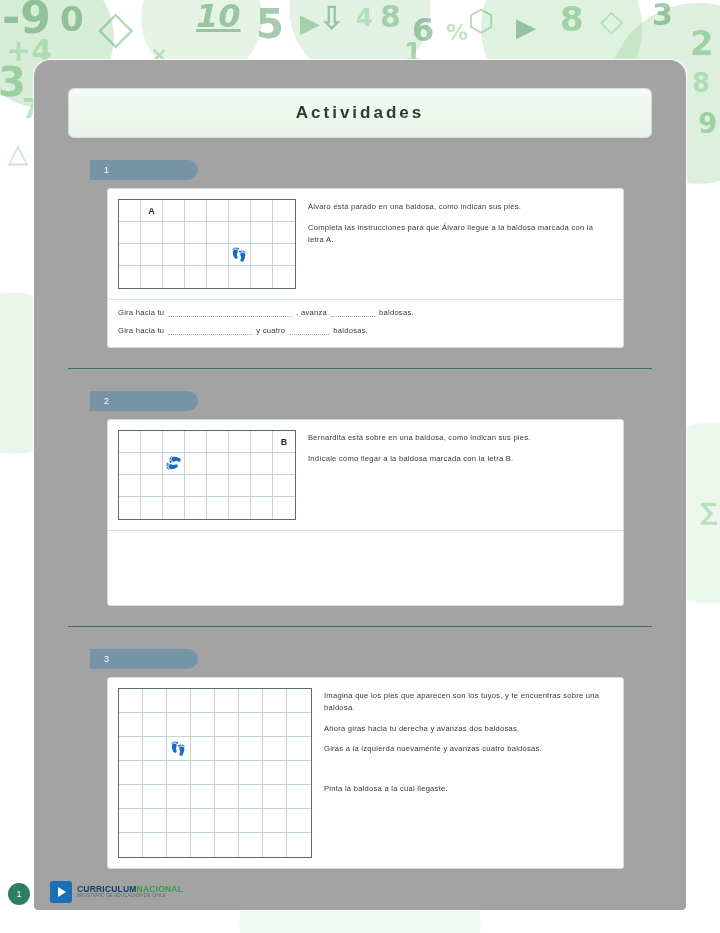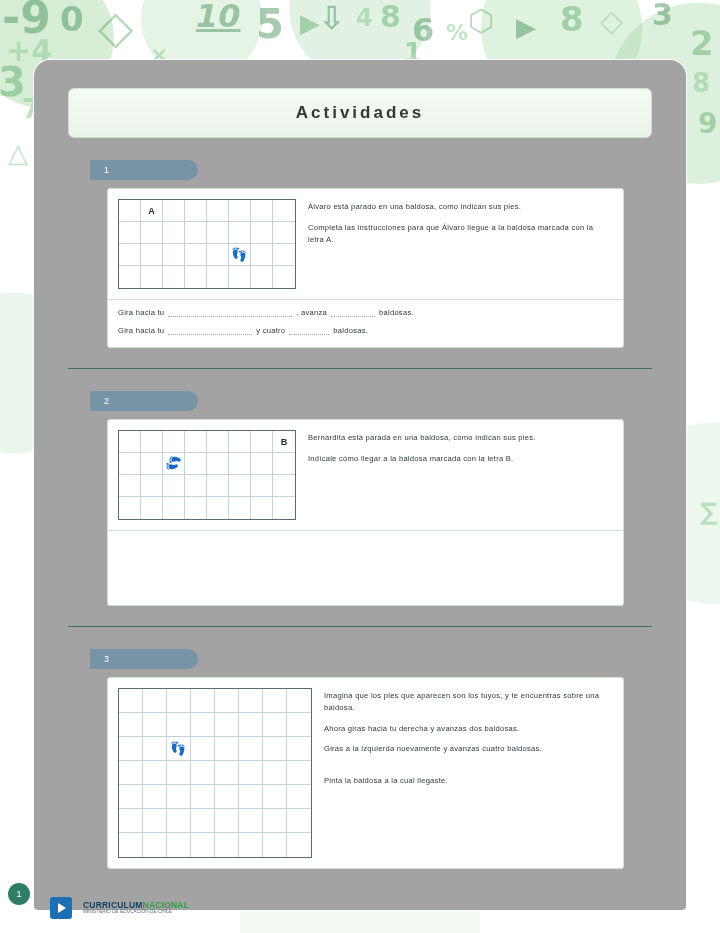--- a/index.html
+++ b/index.html
@@ -176,22 +176,22 @@
     z-index: 5;
   }
   .page-badge {
     position: absolute; left: 8px; top: 4px;
     width: 22px; height: 22px; border-radius: 50%;
     background: #2e7d64; color: #fff;
     font-size: 9px;
     display: flex; align-items: center; justify-content: center;
   }
   .logo {
-    position: absolute; left: 50px; top: 18px;
-    display: flex; align-items: center; gap: 11px;
+    position: absolute; left: 50px; top: 2px;
+    display: flex; align-items: center; gap: 5px;
   }
   .logo-mark {
     width: 22px; height: 22px; border-radius: 3px;
     background: #1a6fb5;
     display: flex; align-items: center; justify-content: center;
   }
   .logo-mark .tri {
     width: 0; height: 0;
     border-left: 8px solid #ffffff;
     border-top: 5px solid transparent;
@@ -364,21 +364,21 @@
             <div class="cell lastrow"></div>
             <div class="cell lastrow"></div>
             <div class="cell lastrow"></div>
             <div class="cell lastrow"></div>
             <div class="cell lastrow"></div>
             <div class="cell lastrow"></div>
             <div class="cell lastrow lastcol"></div>
           </div>
 
           <div class="texts">
-            <p>Bernardita está parada en una baldosa, como indican sus pies.</p>
+            <p>Bernardita está sobre en una baldosa, como indican sus pies.</p>
             <p>Indícale cómo llegar a la baldosa marcada con la letra B.</p>
           </div>
         </div>
 
         <div class="act-sep"></div>
         <div class="answer-space"></div>
       </div>
     </div>
 
     <div class="hr-sep"></div>
@@ -453,21 +453,21 @@
               <div class="cell lastrow"></div>
               <div class="cell lastrow"></div>
               <div class="cell lastrow"></div>
               <div class="cell lastrow lastcol"></div>
           </div>
 
           <div class="texts">
             <p>Imagina que los pies que aparecen son los tuyos, y te encuentras sobre una baldosa.</p>
             <p>Ahora giras hacia tu derecha y avanzas dos baldosas.</p>
             <p>Giras a la izquierda nuevamente y avanzas cuatro baldosas.</p>
-            <p style="margin-top:20px;">Pinta la baldosa a la cual llegaste.</p>
+            <p style="margin-top:28px;">Pinta la baldosa a la cual llegaste.</p>
           </div>
         </div>
       </div>
     </div>
 
   </div>
 </div>
 
 <div class="footer">
   <div class="page-badge">

